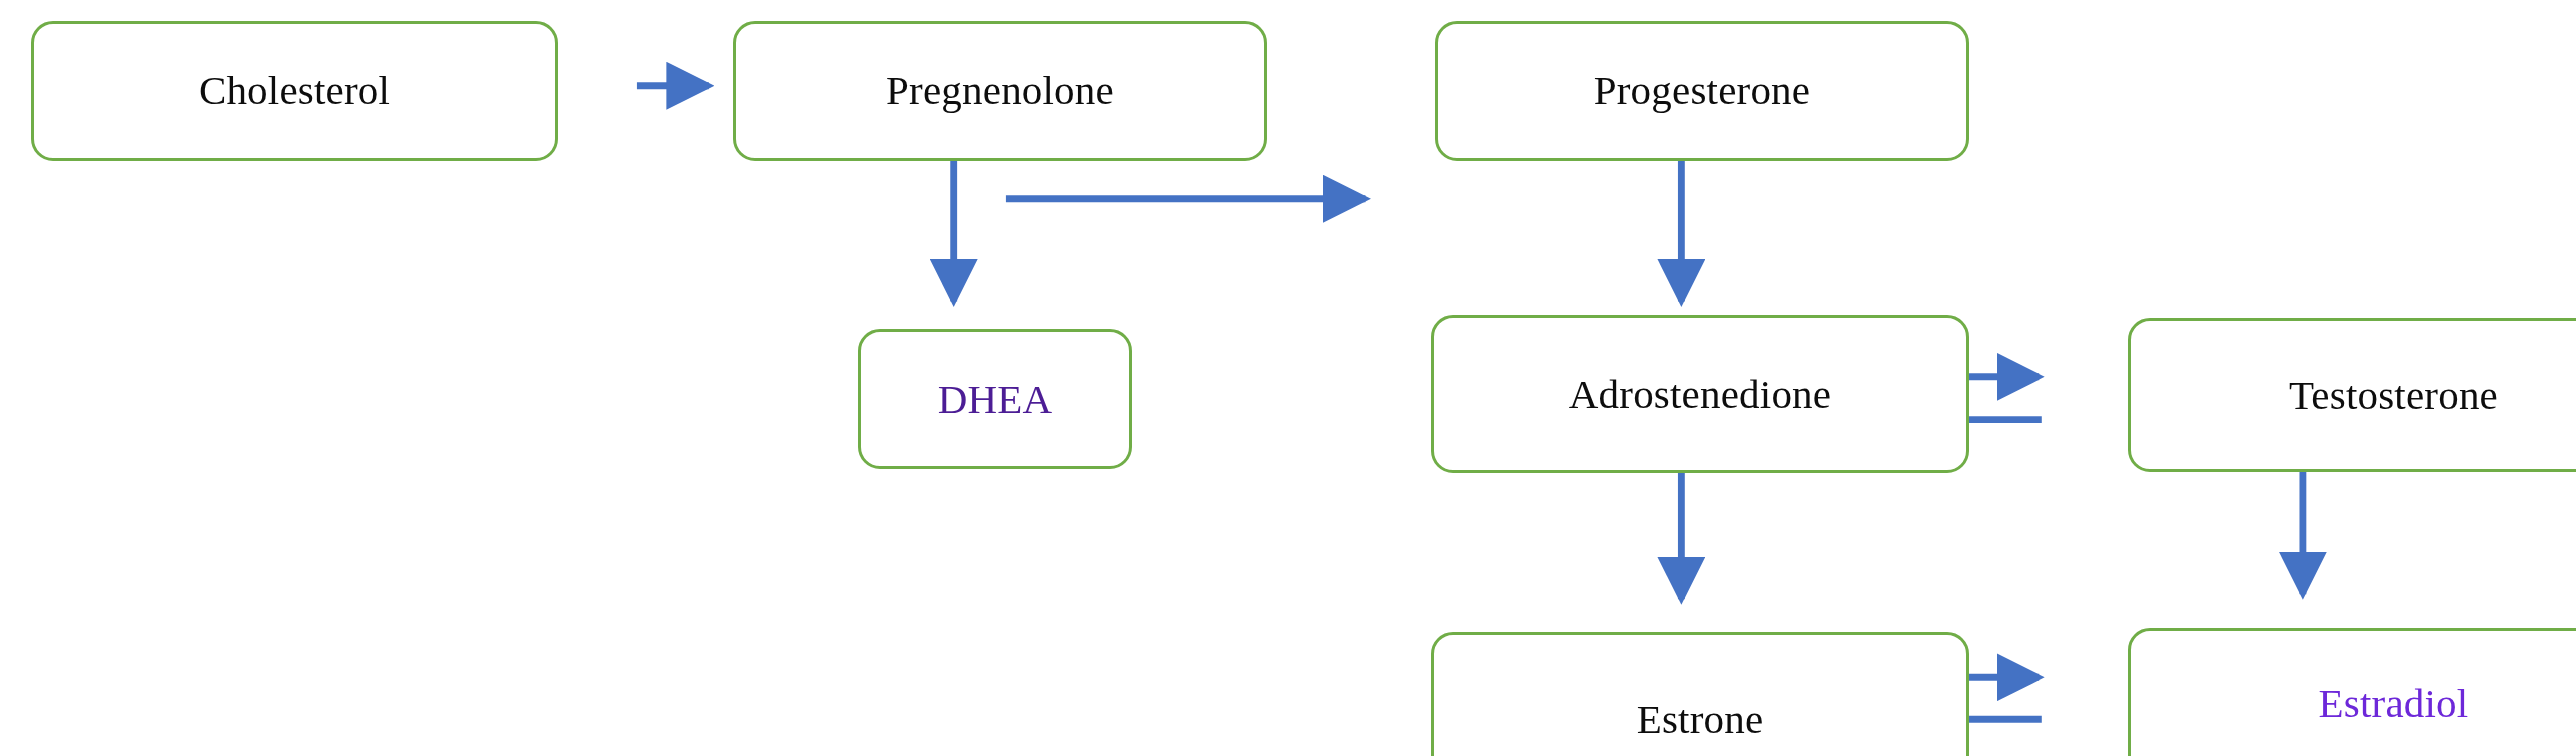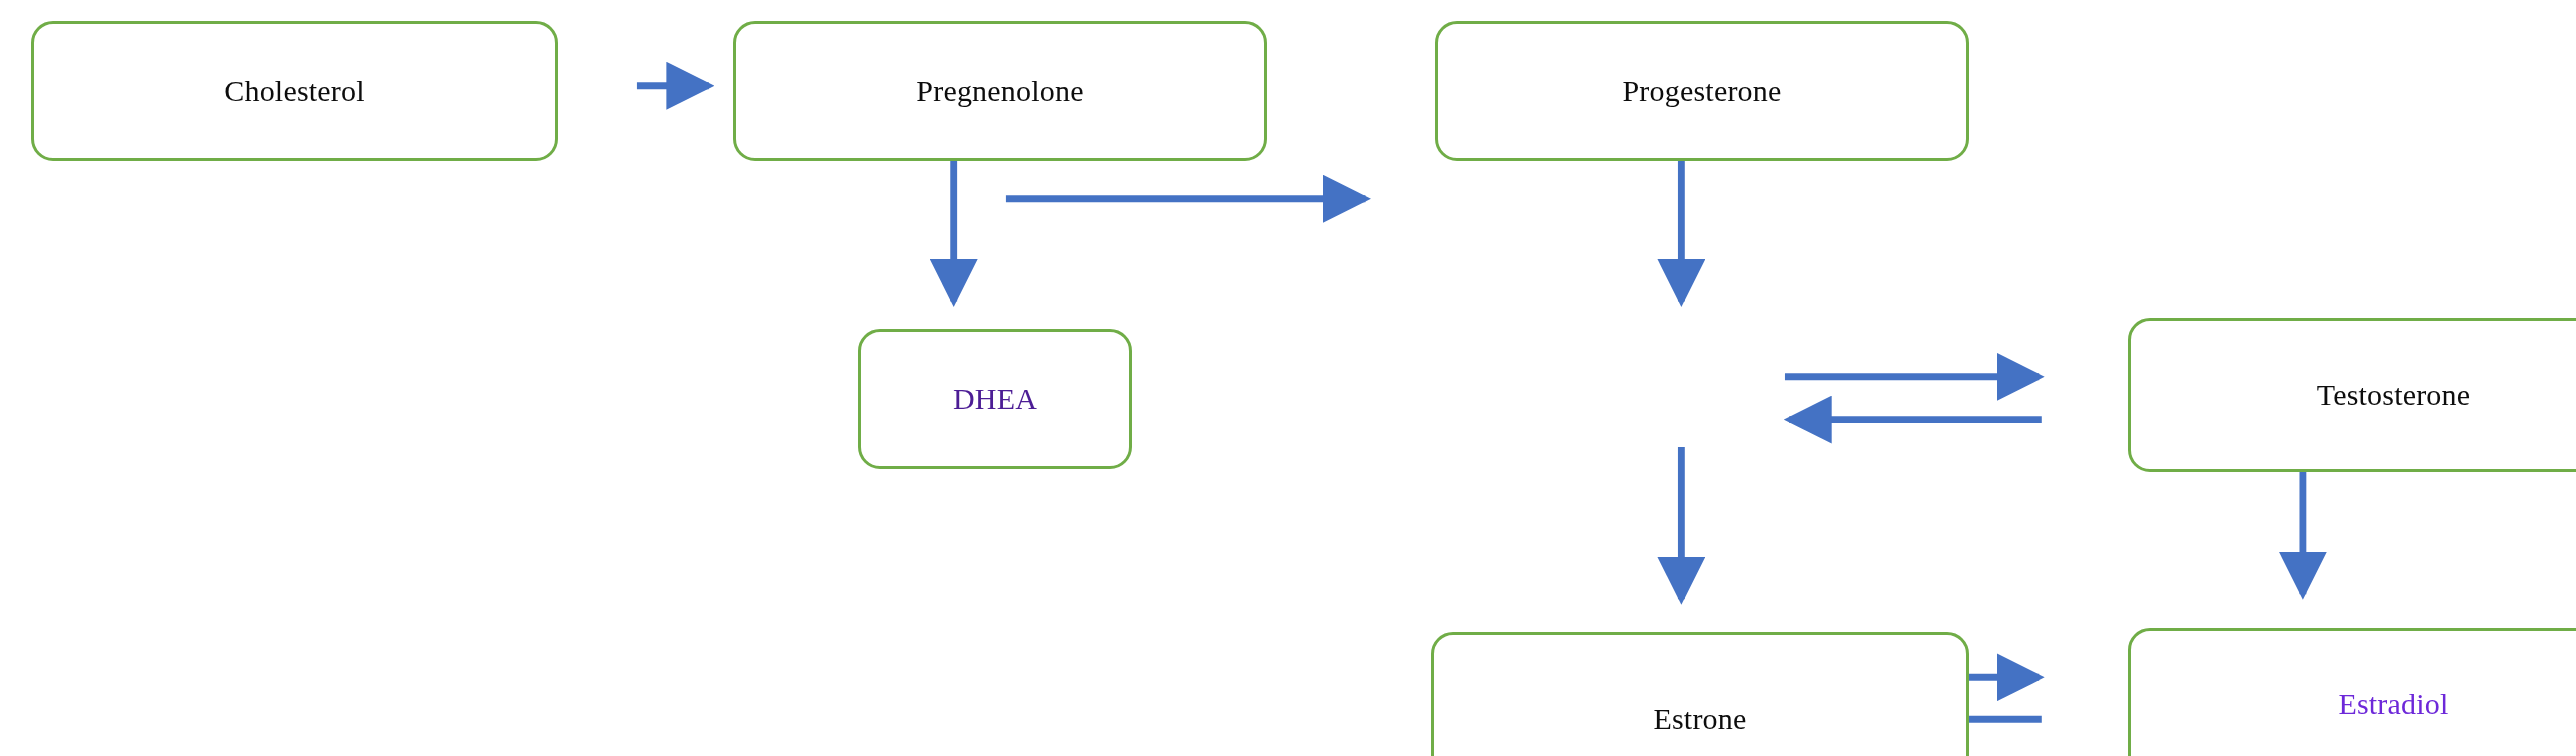--- a/index.html
+++ b/index.html
@@ -23,21 +23,21 @@
     background: #ffffff;
     border: 3.4px solid #70AD47;
     border-radius: 22px;
     display: flex;
     align-items: center;
     justify-content: center;
     z-index: 3;
   }
   .node-label {
     font-family: "Liberation Serif", "DejaVu Serif", serif;
-    font-size: 30px;
+    font-size: 41px;
     line-height: 1;
     color: #0d0d0d;
     white-space: nowrap;
     letter-spacing: 0.2px;
   }
   #edge-layer {
     position: absolute;
     left: 0;
     top: 0;
     width: 2576px;
@@ -109,20 +109,23 @@
   </div>
 
   <div class="node" style="left: 733px; top: 20.5px; width: 534px; height: 140px; border-color: rgb(112, 173, 71); background: rgb(255, 255, 255);">
     <span class="node-label" style="color: rgb(13, 13, 13);">Pregnenolone</span>
   </div>
 
   <div class="node" style="left: 858px; top: 329px; width: 274px; height: 140px; border-color: rgb(112, 173, 71); background: rgb(255, 255, 255);">
     <span class="node-label" style="color: #4c1d95;">DHEA</span>
   </div>
 
+  <div class="node" style="left: 1431px; top: 315px; width: 538px; height: 158px; border-color: rgb(112, 173, 71); background: rgb(255, 255, 255);">
+    <span class="node-label" style="color: rgb(13, 13, 13);">Adrostenedione</span>
+  </div>
 
   <div class="node" style="left: 2128px; top: 318px; width: 531px; height: 154px; border-color: rgb(112, 173, 71); background: rgb(255, 255, 255);">
     <span class="node-label" style="color: rgb(13, 13, 13); text-align: center;">Testosterone</span>
   </div>
 
   <div class="node" style="left: 1431px; top: 632px; width: 538px; height: 158px; border-color: rgb(112, 173, 71); background: rgb(255, 255, 255);">
     <span class="node-label" style="color: rgb(13, 13, 13); margin-top: 16px;">Estrone</span>
   </div>
 
   <div class="node" style="left: 2128px; top: 628px; width: 531px; height: 151px; border-color: rgb(112, 173, 71); background: rgb(255, 255, 255);">

